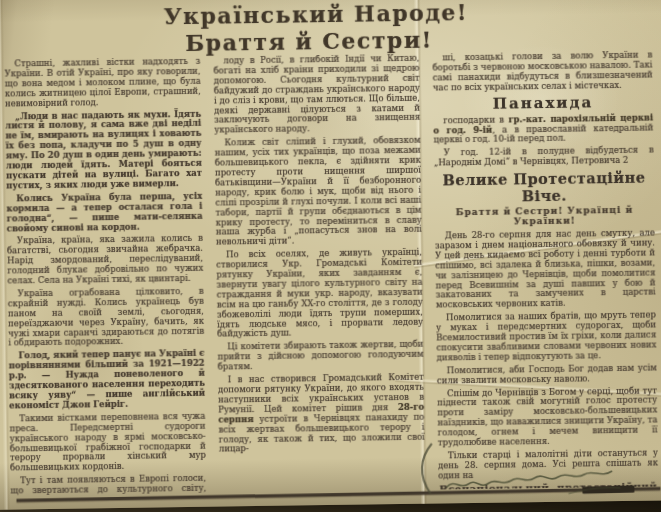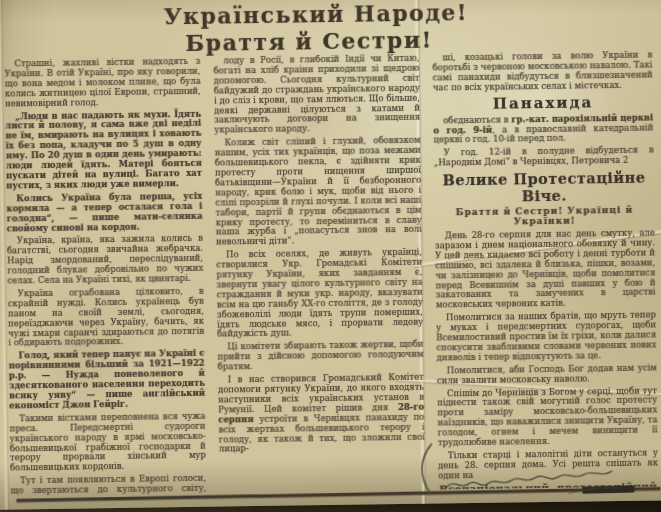--- a/index.html
+++ b/index.html
@@ -94,21 +94,21 @@
         <p>лоду в Росії, в глибокій Індії чи Китаю, богаті на хліб краіни приходили зі щедрою допомогою. Сьогодня культурний світ байдужий до страждань українського народу і до сліз і крови, що там ллються. Що більше, деякі державні цілуються з катами й заключують договори на знищення українського народу.</p>
         <p>Колиж світ сліпий і глухий, обовязком нашим, усіх тих українців, що поза межами большевицького пекла, є здійняти крик протесту проти нищення ширшої батьківщини—України й її безборонного народу, крик болю і мук, щоби від нього і сліпі прозріли й глухі почули. І коли всі наші табори, партії й групи обєднаються в цім крику протесту, то переміниться в славу наша журба і „попасуться знов на волі невольничі діти“.</p>
         <p>По всіх оселях, де живуть українці, створилися Укр. Громадські Комітети рятунку України, яких завданням є, звернути увагу цілого культурного світу на страждання й муки укр. народу, вказувати всім на цю ганьбу XX-го століття, де з голоду збожеволілі люди їдять трупи померших, їдять людське мясо, і прорвати ледову байдужість душ.</p>
         <p>Ці комітети збирають також жертви, щоби прийти з дійсною допомогою голодуючим братям.</p>
         <p><span>І в нас створився Громадський Комітет допомоги рятунку України, до якого входять наступники всіх українських установ в Румунії. Цей комітет рішив дня </span><span class="bold-inline">28-го серпня</span><span> устроїти в Чернівцях панахиду по всіх жертвах большевицького терору і голоду, як також й тих, що зложили свої лицар-</span></p>
       </div>
 
       <div class="col col-right">
         <p>ші, козацькі голови за волю України в боротьбі з червоною московською навалою. Такі самі панахиди відбудуться в близшезначений час по всіх українських селах і містечках.</p>
         <p class="h-pan">Панахида</p>
-        <p><span>обєднаються в </span><span class="bold-inline">гр.-кат. парохіяльній церкві о год. 9-ій</span><span>, а в православній катедральній церкві о год. 10-ій перед пол.</span></p>
+        <p><span>господарки в </span><span class="bold-inline">гр.-кат. парохіяльній церкві о год. 9-ій</span><span>, а в православній катедральній церкві о год. 10-ій перед пол.</span></p>
         <p>У год. 12-ій в полудне відбудеться в „Народнім Домі“ в Чернівцях, Петровича 2</p>
         <p class="h-viche">Велике Протестаційне Віче.</p>
         <p class="subhead">Браття й Сестри! Українці й Українки!</p>
         <p>День 28-го серпня для нас день смутку, але заразом і днем національного обовязку й чину. У цей день кидаємо всі роботу і денні турботи й спішимо, всі здалека й близька, пішки, возами, чи залізницею до Чернівців, щоби помолитися перед Всевишнім за душі павших у бою й закатованих та замучених в царстві московських червоних катів.</p>
         <p>Помолитися за наших братів, що мруть тепер у муках і передсмертних судорогах, щоби Всемилостивий простив їм їх гріхи, коли далися спокусити звабливими словами червоних нових дияволів і тепер відпокутують за це.</p>
         <p>Помолитися, аби Господь Бог додав нам усім сили звалити московську наволю.</p>
         <p>Спішім до Чернівців з Богом у серці, щоби тут піднести також свій могутній голос протесту проти заміру московсько-большевицьких наїздників, що наважилися знищити Україну, та голодом, огнем і мечем винищити її трудолюбиве населення.</p>
         <p>Тільки старці і малолітні діти остануться у день 28. серпня дома. Усі решта спішать як один на</p>
         <p class="slogan">Всенаціональний, протестаційний фронт.</p>
 

